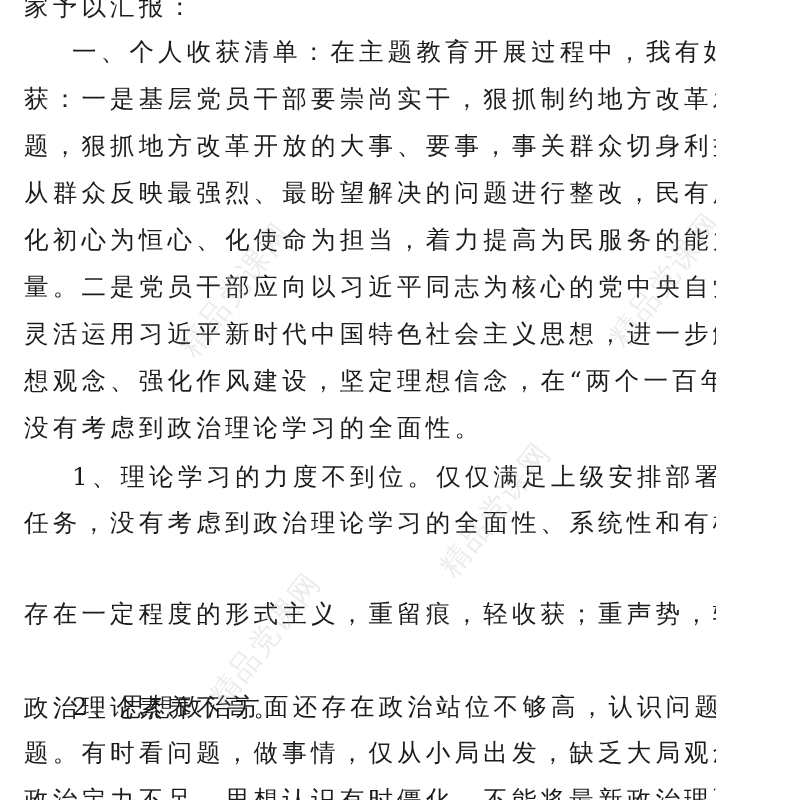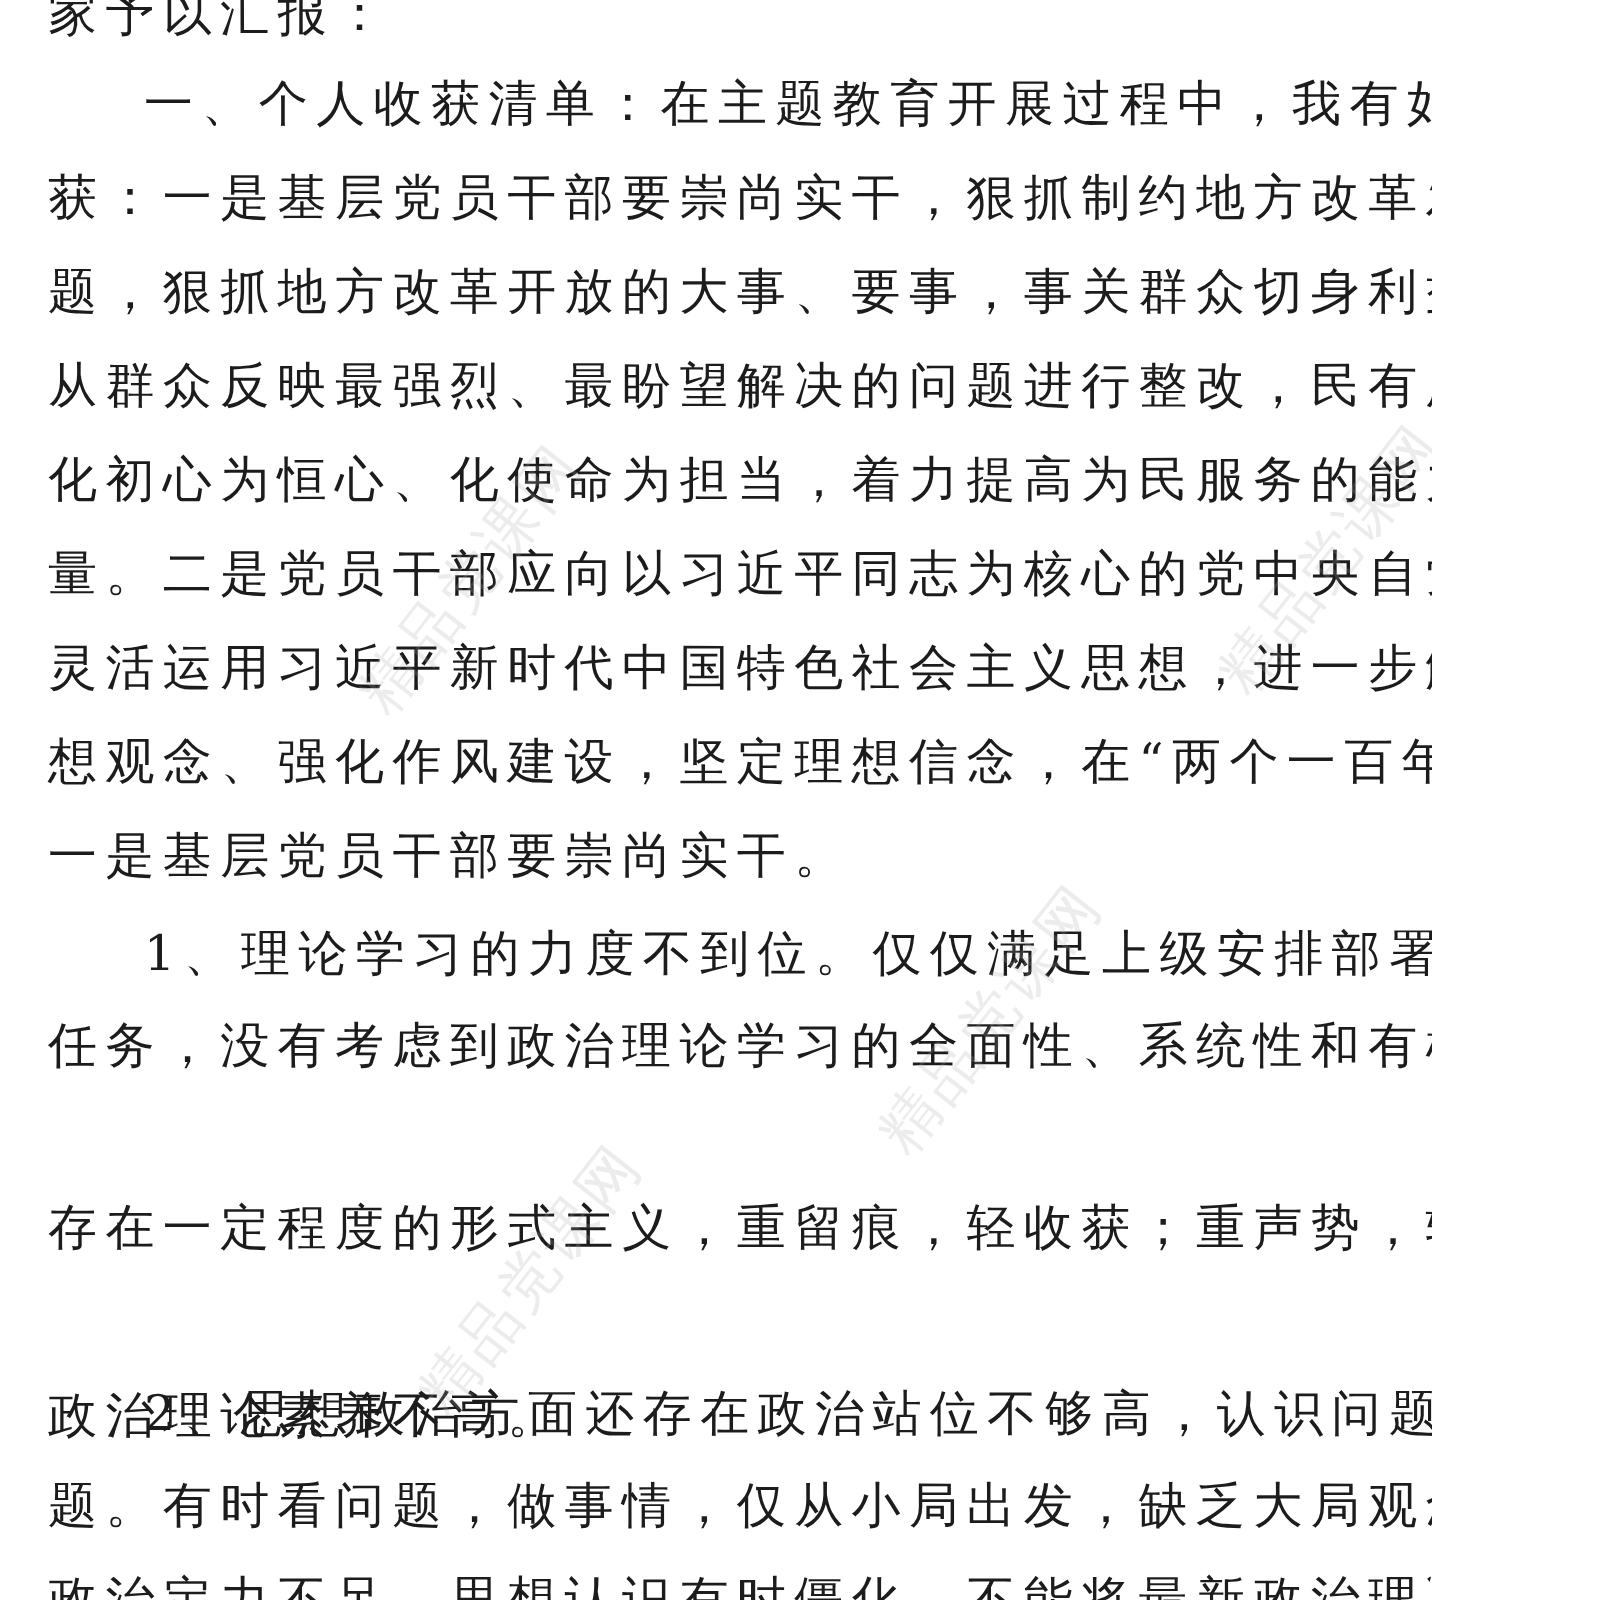--- a/index.html
+++ b/index.html
@@ -53,21 +53,21 @@
 <div class="page">
   <div class="line" style="top:-8px;">家予以汇报：</div>
   <div class="line indent" style="top:37px;">一、个人收获清单：在主题教育开展过程中，我有如下深刻体会和收</div>
   <div class="line" style="top:84px;">获：一是基层党员干部要崇尚实干，狠抓制约地方改革发展稳定的重大问</div>
   <div class="line" style="top:131px;">题，狠抓地方改革开放的大事、要事，事关群众切身利益的难事、好事，</div>
   <div class="line" style="top:178px;">从群众反映最强烈、最盼望解决的问题进行整改，民有所呼，我有所应，</div>
   <div class="line" style="top:225px;">化初心为恒心、化使命为担当，着力提高为民服务的能力和为民服务的质</div>
   <div class="line" style="top:272px;">量。二是党员干部应向以习近平同志为核心的党中央自觉看齐、对标对表，</div>
   <div class="line" style="top:319px;">灵活运用习近平新时代中国特色社会主义思想，进一步解放思想，更新思</div>
   <div class="line" style="top:366px;">想观念、强化作风建设，坚定理想信念，在“两个一百年”的历史交汇期</div>
-  <div class="line" style="top:413px;">一是基层党员干部要崇尚实干。</div>
+  <div class="line" style="top:413px;">没有考虑到政治理论学习的全面性。</div>
   <div class="line indent" style="top:462px;">1、理论学习的力度不到位。仅仅满足上级安排部署的基本政治学习</div>
   <div class="line" style="top:508px;">任务，没有考虑到政治理论学习的全面性、系统性和有机协调性；学习上</div>
   <div class="line" style="top:599px;">存在一定程度的形式主义，重留痕，轻收获；重声势，轻效果，结果导致</div>
   <div class="line" style="top:645px;margin-top:48px;">政治理论素养不高。</div>
   <div class="line indent" style="top:692px;">2、思想政治方面还存在政治站位不够高，认识问题深度不到位的问</div>
   <div class="line" style="top:738px;">题。有时看问题，做事情，仅从小局出发，缺乏大局观念，谋定而后动的</div>
   <div class="line" style="top:785px;">政治定力不足，思想认识有时僵化，不能将最新政治理论成果、最新工作</div>
 
   <div class="watermark" style="left:170px; top:340px;">精品党课网</div>
   <div class="watermark" style="left:600px; top:330px;">精品党课网</div>

